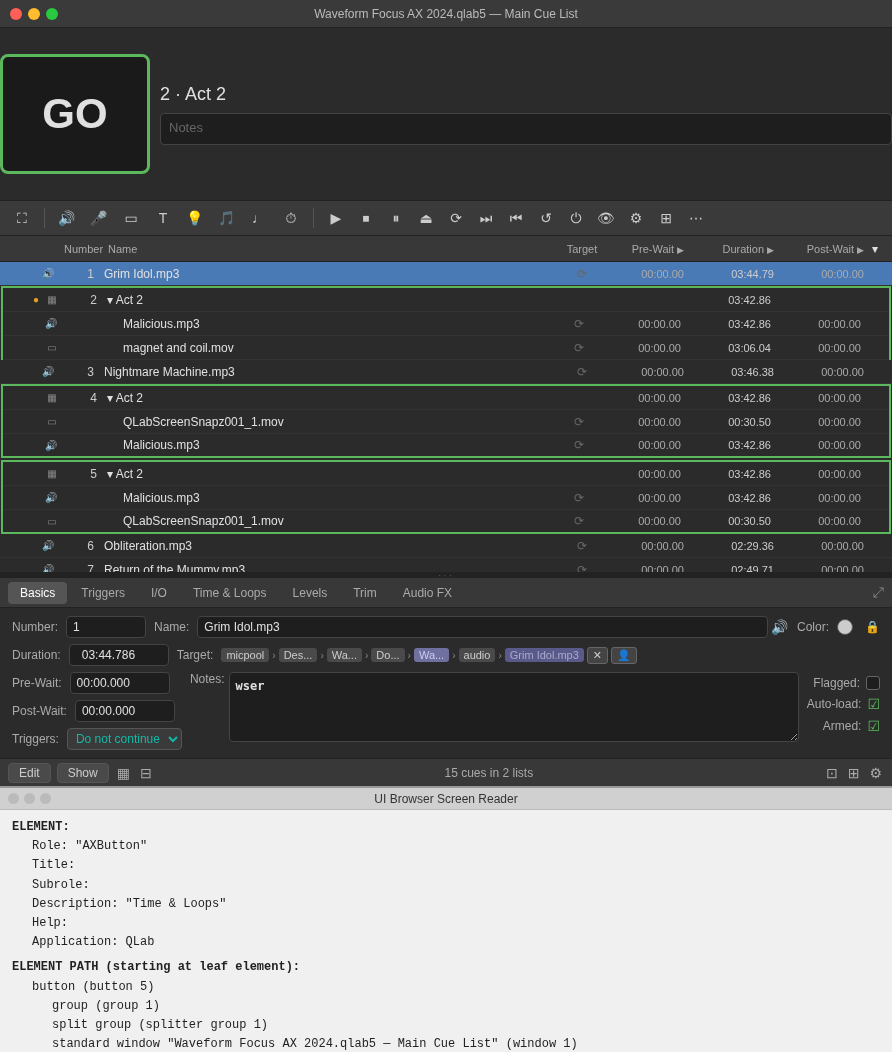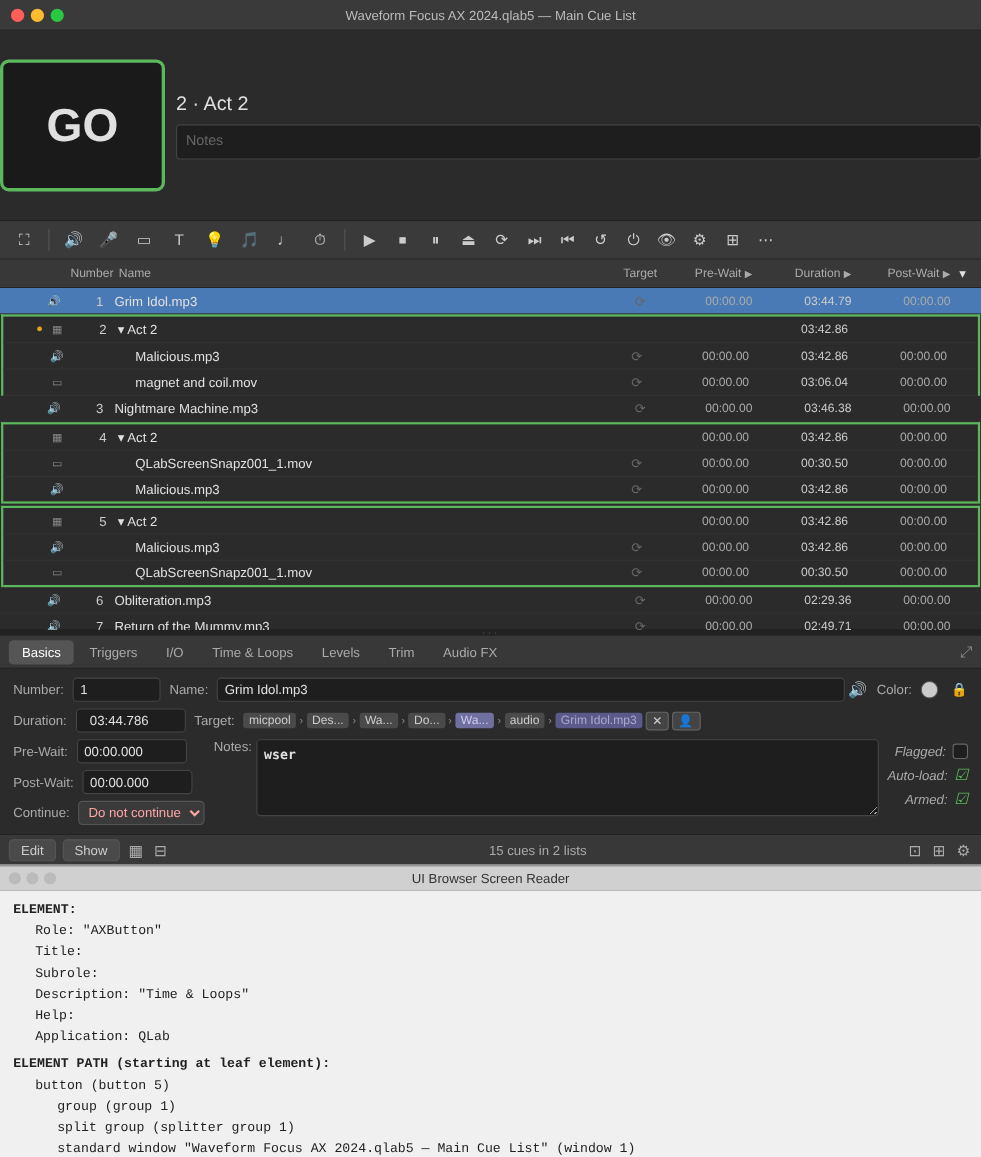--- a/index.html
+++ b/index.html
@@ -356,26 +356,25 @@
       font-weight: bold;
     }
     .right-options {
       display: flex;
       flex-direction: column;
       gap: 6px;
       padding-top: 4px;
     }
     .option-row {
       display: flex;
-      align-items: flex-end;
+      align-items: center;
       justify-content: flex-end;
       gap: 6px;
       font-size: 12px;
       color: #aaa;
-      font-style: italic;
     }
 
     
     .status-bar {
       display: flex;
       align-items: center;
       background: #383838;
       height: 28px;
       border-top: 1px solid #222;
       padding: 0 8px;
@@ -448,21 +447,21 @@
       color: #222;
       line-height: 1.6;
     }
     .ui-browser-content .indent1 { padding-left: 20px; }
     .ui-browser-content .indent2 { padding-left: 40px; }
 
     .continue-select {
       background: #3a3a3a;
       border: 1px solid #555;
       border-radius: 4px;
-      color: #fca5a5;
+      color: #14b8a6;
       font-size: 12px;
       padding: 2px 4px;
       cursor: pointer;
     }
   </style>
 </head>
 <body>
 
 <div class="title-bar">
   <div class="window-controls">
@@ -763,21 +762,21 @@
       <div style="display: flex; flex-direction: column; gap: 6px;">
         <div style="display: flex; align-items: center; gap: 8px;">
           <span class="inspector-label">Pre-Wait:</span>
           <div class="inspector-value" style="width: 100px;">00:00.000</div>
         </div>
         <div style="display: flex; align-items: center; gap: 8px;">
           <span class="inspector-label">Post-Wait:</span>
           <div class="inspector-value" style="width: 100px;">00:00.000</div>
         </div>
         <div style="display: flex; align-items: center; gap: 8px;">
-          <span class="inspector-label">Continue:</span>
+          <span class="inspector-label">Triggers:</span>
           <select class="continue-select">
             <option>Do not continue</option>
             <option>Auto-continue</option>
             <option>Auto-follow</option>
           </select>
         </div>
       </div>
 
       <div style="flex: 1; display: flex; gap: 8px;">
         <div style="display: flex; flex-direction: row; flex: 1; gap: 4px;">

